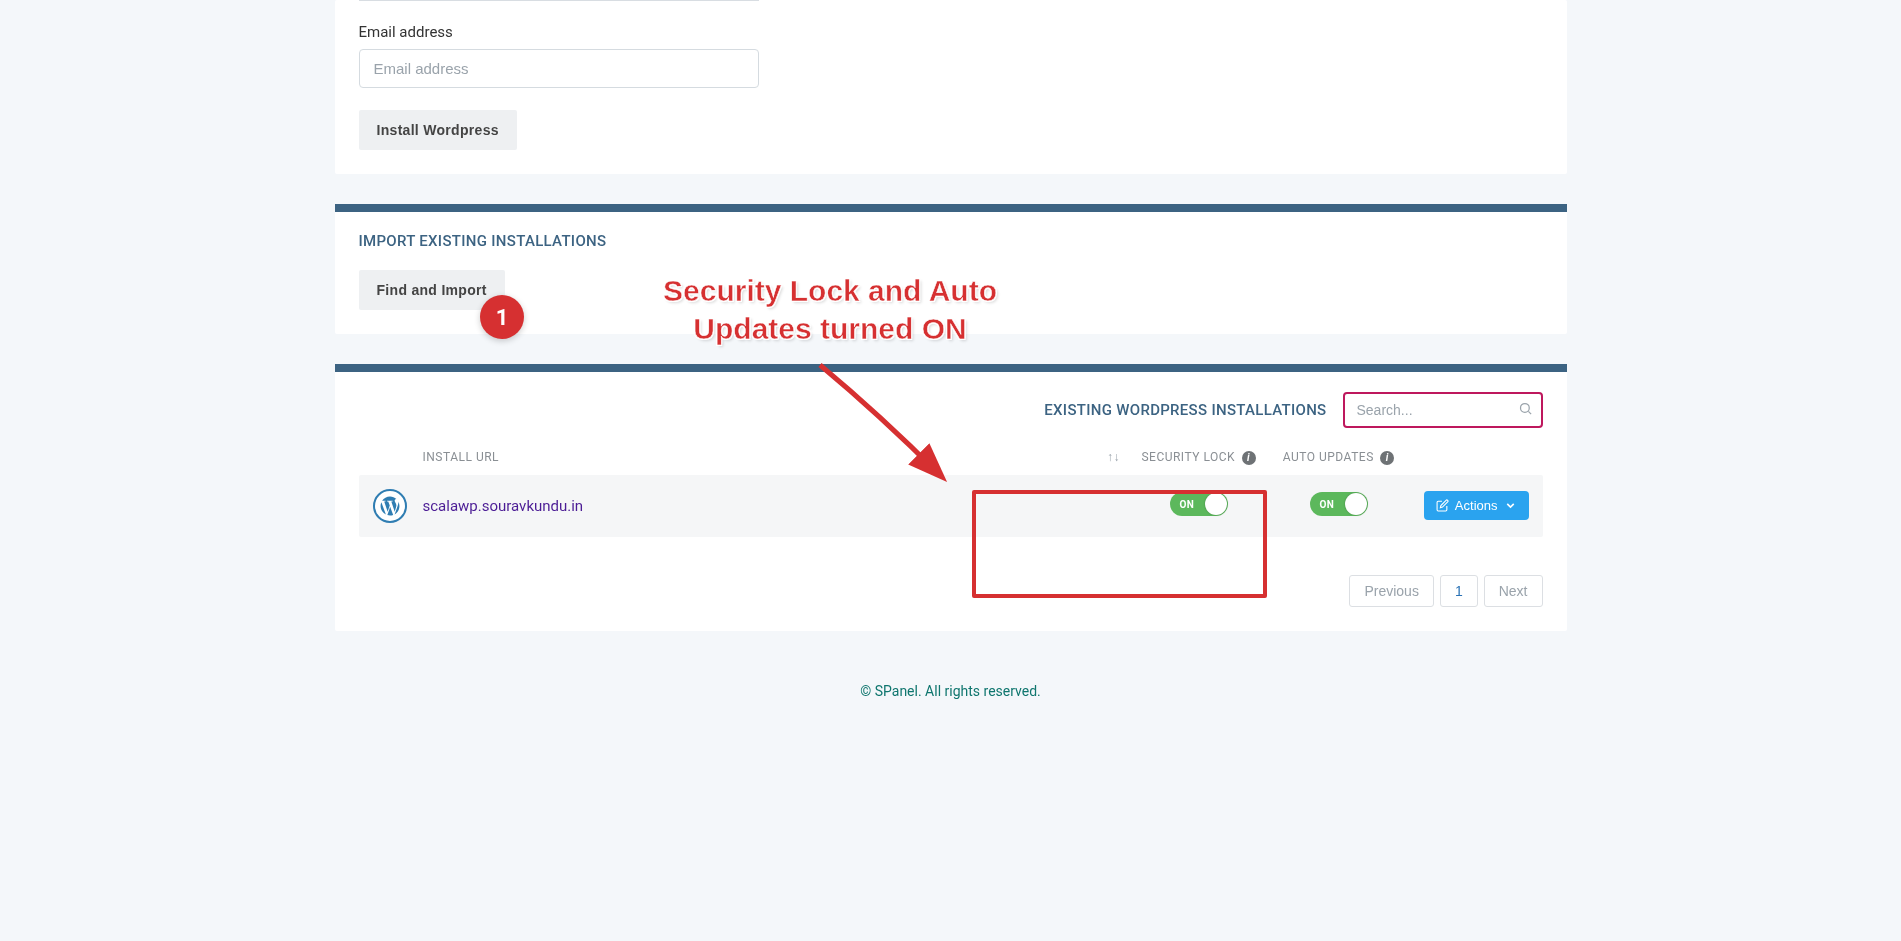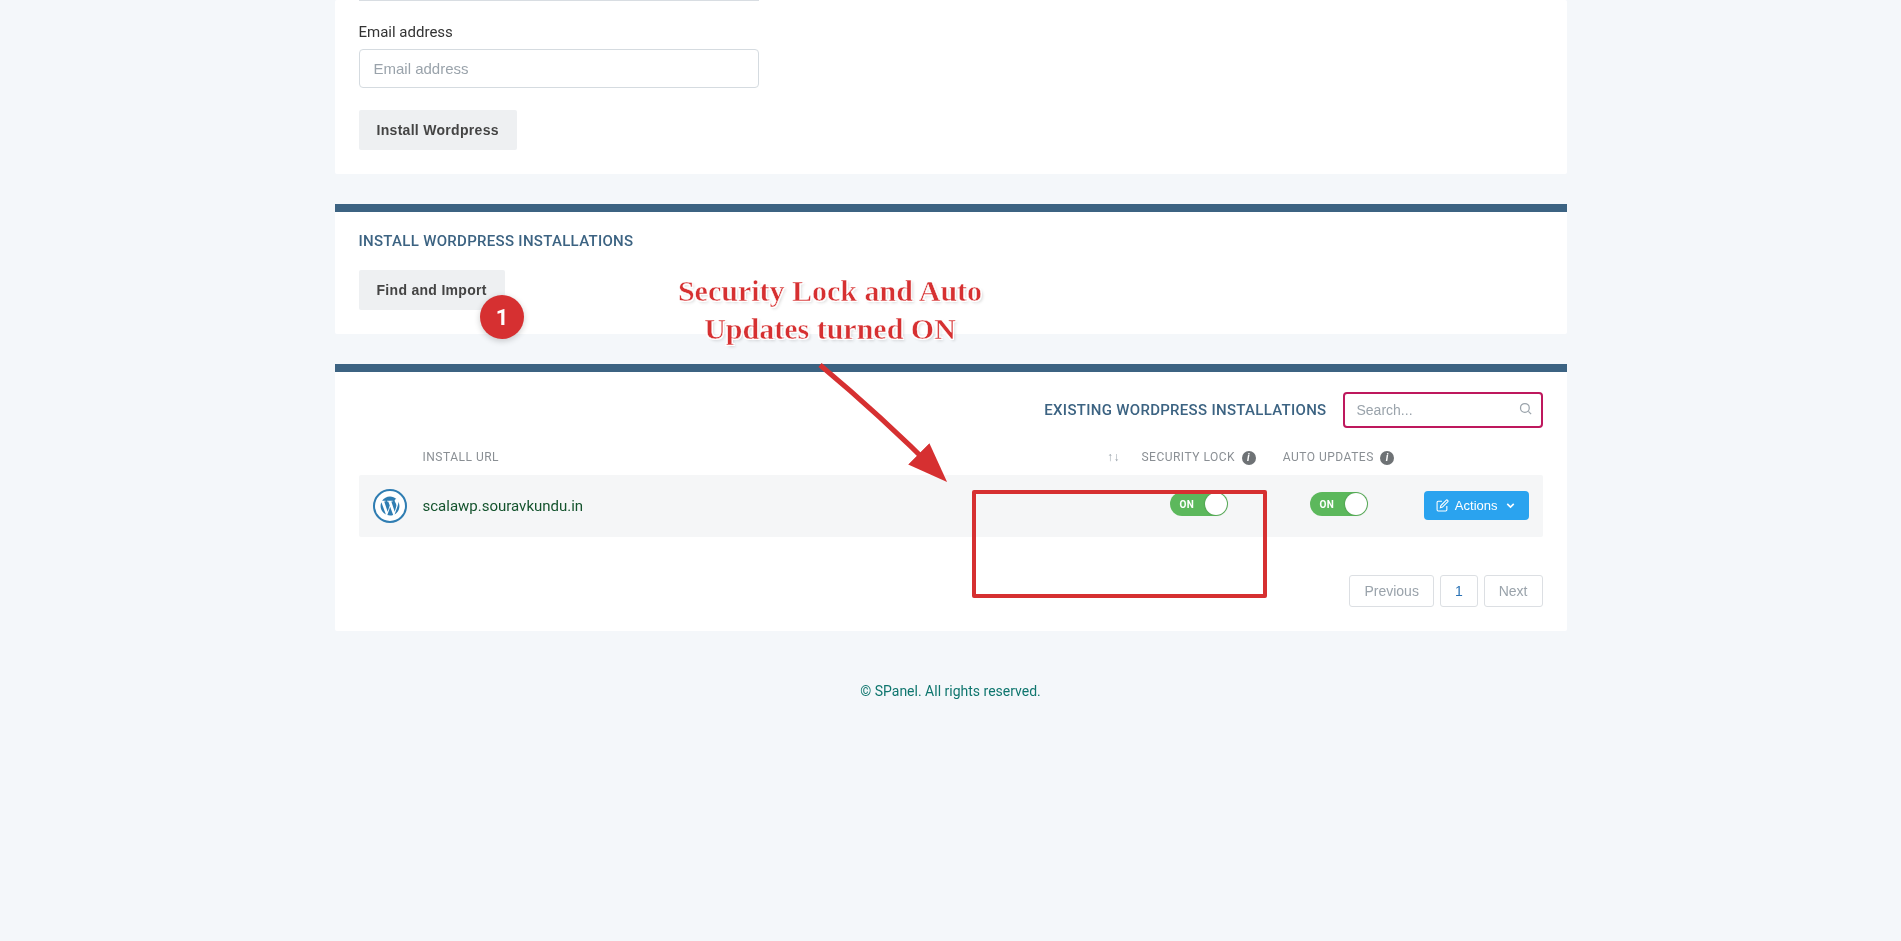--- a/index.html
+++ b/index.html
@@ -138,21 +138,21 @@
       width: 34px;
       height: 34px;
       border-radius: 50%;
       background: #fff;
       border: 2px solid #2f7db2;
       display: inline-flex;
       align-items: center;
       justify-content: center;
       color: #2f7db2;
     }
-    .url-text { color: #14532d; font-size: 15px; }
+    .url-text { color: #4c1d95; font-size: 15px; }
     .toggle {
       position: relative;
       display: inline-block;
       width: 58px;
       height: 24px;
       background: #5cb85c;
       border-radius: 24px;
       cursor: pointer;
     }
     .toggle .knob {
@@ -265,21 +265,21 @@
       <label class="form-label">Email address</label>
       <input type="text" class="form-input" placeholder="Email address" style="">
       <div style="height:22px;"></div>
       <button class="btn">Install Wordpress</button>
     </div>
   </div>
 
   <div class="card rel-wrap">
     <div class="card-topbar"></div>
     <div class="card-body">
-      <div class="card-title">INSTALL WORDPRESS INSTALLATIONS</div>
+      <div class="card-title">IMPORT EXISTING INSTALLATIONS</div>
       <button class="btn">Find and Import</button>
     </div>
   </div>
 
   <div class="card rel-wrap">
     <div class="card-topbar"></div>
     <div class="card-body">
 
       <div class="search-row">
         <div class="card-title" style="margin-bottom:0;">EXISTING WORDPRESS INSTALLATIONS</div>
@@ -357,21 +357,21 @@
   </div>
 
 </div>
 
 <div class="footer">© SPanel. All rights reserved.</div>
 
 <div class="annotation-layer">
   <div class="anno-circle" style="left:480px; top:295px;">
     <span>1</span>
   </div>
-  <div class="anno-text" style="left:560px; top:272px; width:540px;font-family:Liberation Serif, serif;">
+  <div class="anno-text" style="left:560px; top:272px; width:540px;">
     <div>Security Lock and Auto</div>
     <div>Updates turned ON</div>
   </div>
   <svg class="anno-arrow" style="left:800px; top:355px;" width="170" height="150">
     <defs>
       <marker id="arrowhead" markerWidth="8" markerHeight="8" refX="6" refY="3" orient="auto">
         <polygon points="0 0, 8 3, 0 6" fill="#d63031"></polygon>
       </marker>
     </defs>
     <path d="M 20 10 Q 80 60, 140 120" stroke="#d63031" stroke-width="5" fill="none" marker-end="url(#arrowhead)"></path>

